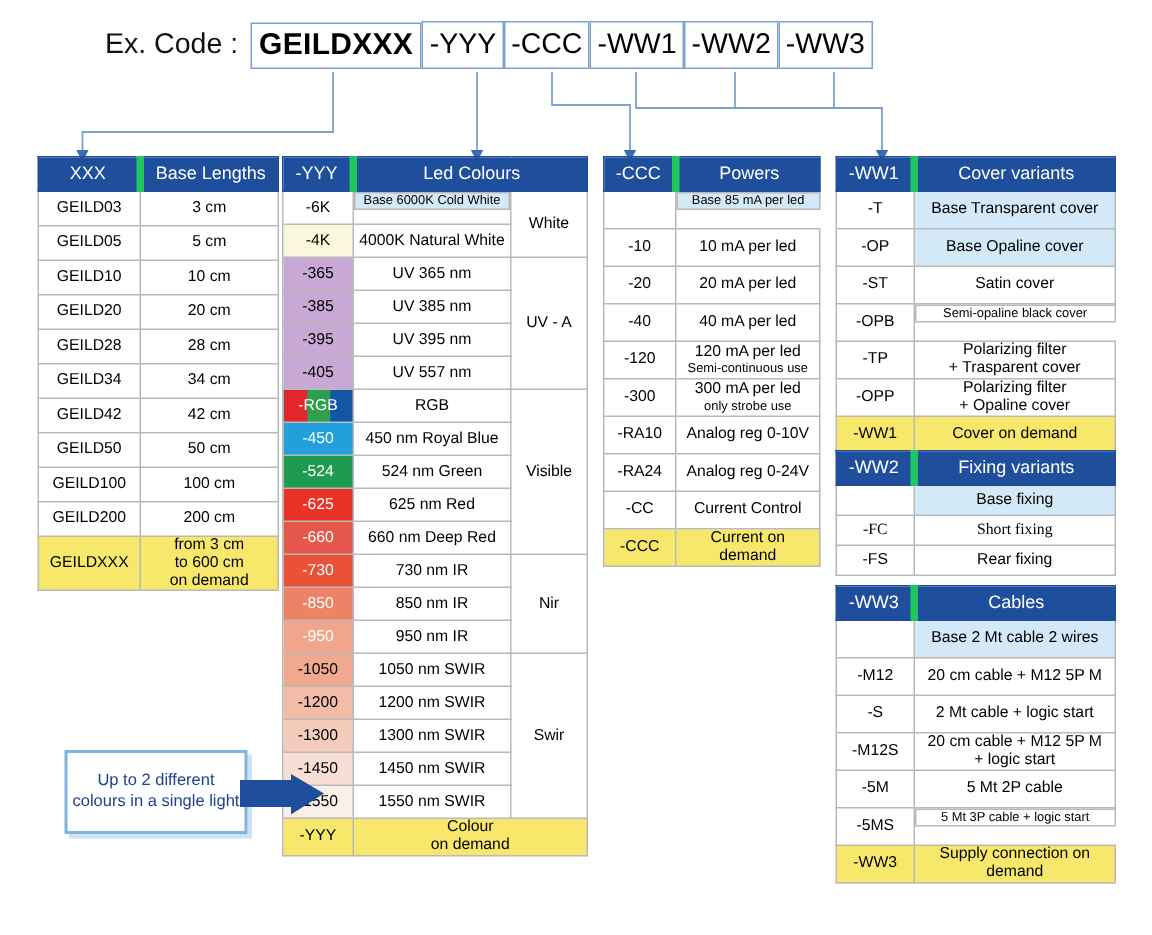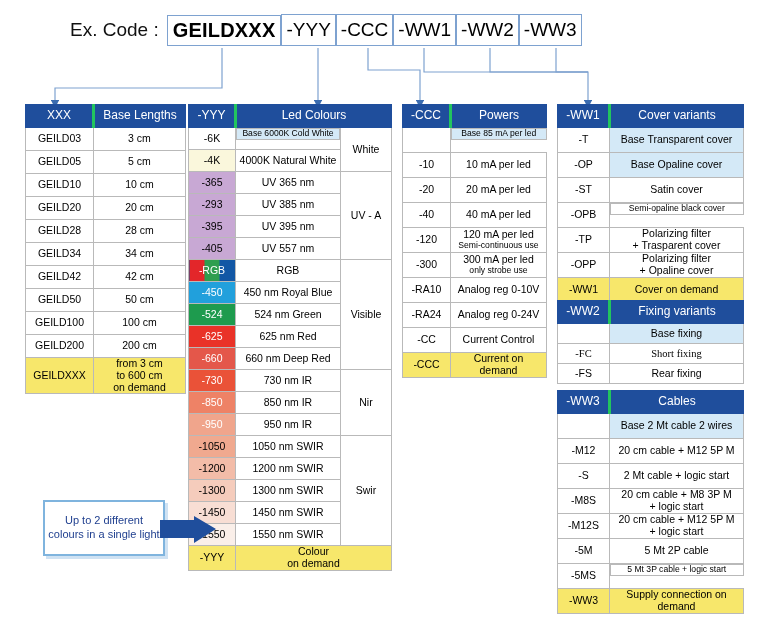--- a/index.html
+++ b/index.html
@@ -51,21 +51,21 @@
     font-weight:normal;
     line-height:1.12;
   }
   .tbl thead th {
     background:#1F4E9C;
     color:#ffffff;
     border:1px solid #1F4E9C;
     font-size:12px;
     height:23px;
   }
-  .tbl thead th.hcode { border-right:3px solid #22c55e; }
+  .tbl thead th.hcode { border-right:5px solid #22c55e; }
   .code-cell { font-size:10.5px; }
   .base-hl { background:#D4E9F7; }
   .demand  { background:#F7E76B; }
   .tiny { font-size:8.6px; line-height:1.1; display:block; }
   .grp { font-size:10.5px; background:#fff; }
 
   
   .sw-white  { background:#ffffff; }
   .sw-cream  { background:#FAF7DC; }
   .sw-uv     { background:#C8A8D4; }
@@ -215,21 +215,21 @@
       <tr style="height: 22px;">
         <td class="code-cell sw-cream">-4K</td>
         <td class="">4000K Natural White</td>
       </tr>
       <tr style="height: 22px;">
         <td class="code-cell sw-uv">-365</td>
         <td class="">UV 365 nm</td>
         <td class="grp" rowspan="4">UV - A</td>
       </tr>
       <tr style="height: 22px;">
-        <td class="code-cell sw-uv">-293</td>
+        <td class="code-cell sw-uv">-385</td>
         <td class="">UV 385 nm</td>
       </tr>
       <tr style="height: 22px;">
         <td class="code-cell sw-uv">-395</td>
         <td class="">UV 395 nm</td>
       </tr>
       <tr style="height: 22px;">
         <td class="code-cell sw-uv">-405</td>
         <td class="">UV 557 nm</td>
       </tr>
@@ -436,24 +436,20 @@
         <td class="code-cell "></td>
         <td class="base-hl">Base 2 Mt cable 2 wires</td>
       </tr>
       <tr style="height: 25px;">
         <td class="code-cell ">-M12</td>
         <td class="">20 cm cable + M12 5P M</td>
       </tr>
       <tr style="height: 25px;">
         <td class="code-cell ">-S</td>
         <td class="">2 Mt cable + logic start</td>
-      </tr>
-      <tr style="height: 25px;">
-        <td class="code-cell ">-M8S</td>
-        <td class="">20 cm cable + M8 3P M<br>+ logic start</td>
       </tr>
       <tr style="height: 25px;">
         <td class="code-cell ">-M12S</td>
         <td class="">20 cm cable + M12 5P M<br>+ logic start</td>
       </tr>
       <tr style="height: 25px;">
         <td class="code-cell ">-5M</td>
         <td class="">5 Mt 2P cable</td>
       </tr>
       <tr style="height: 25px;">

